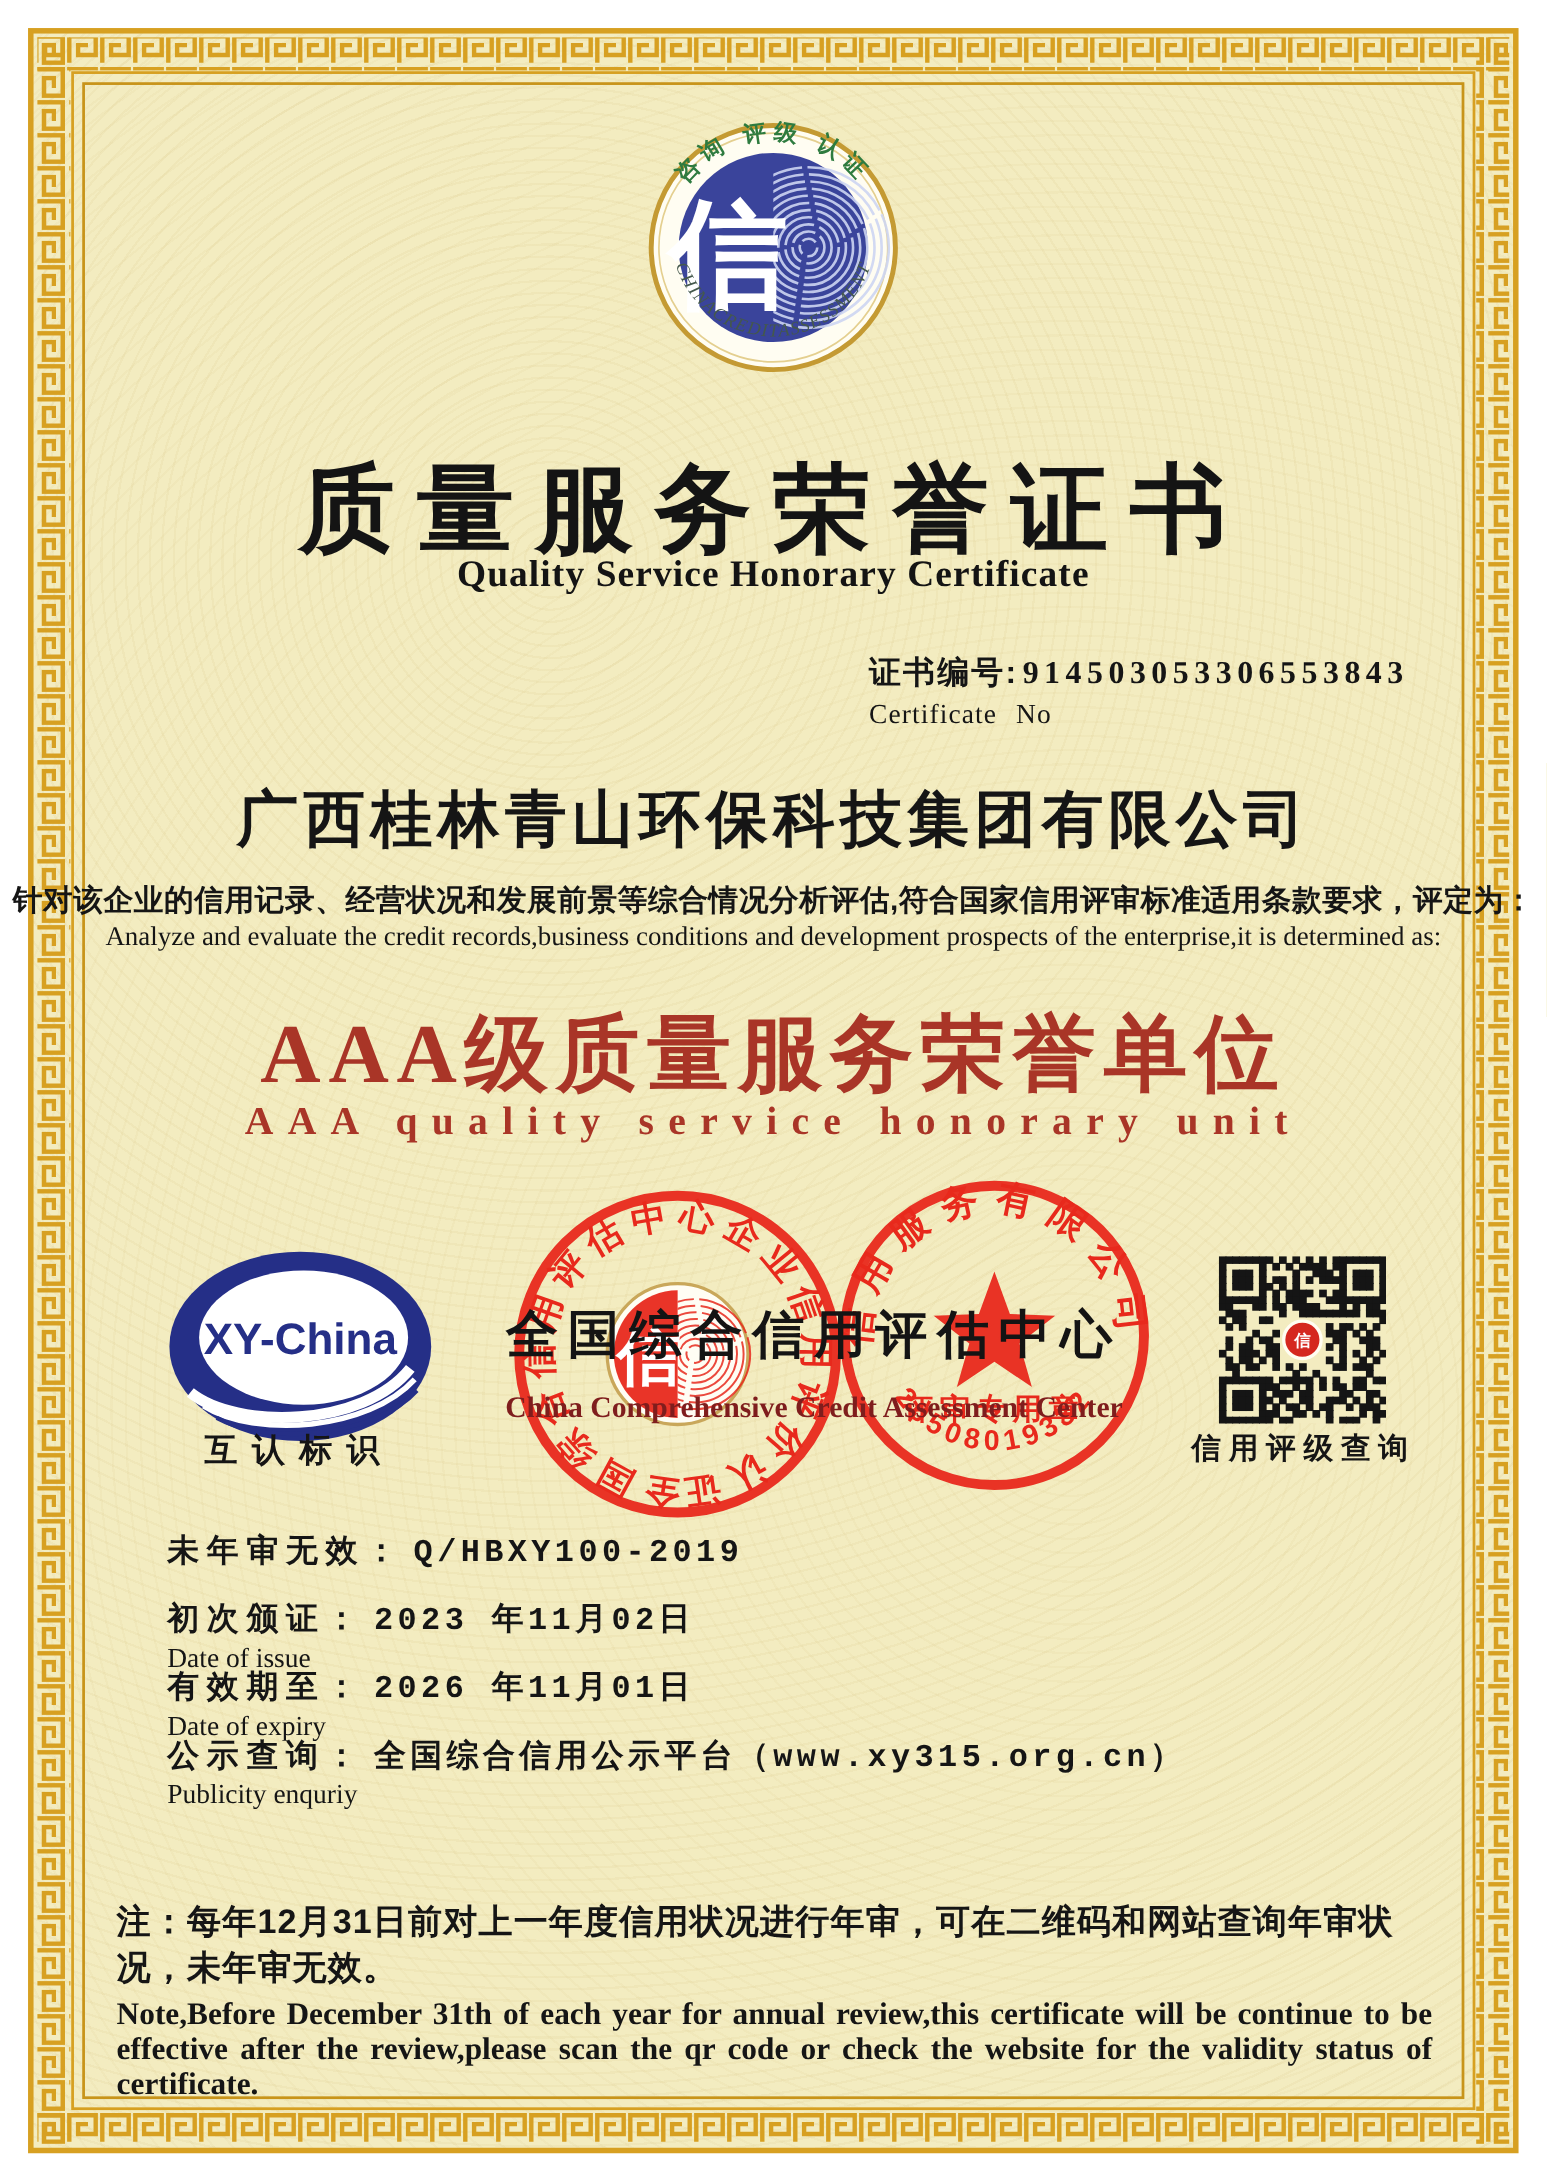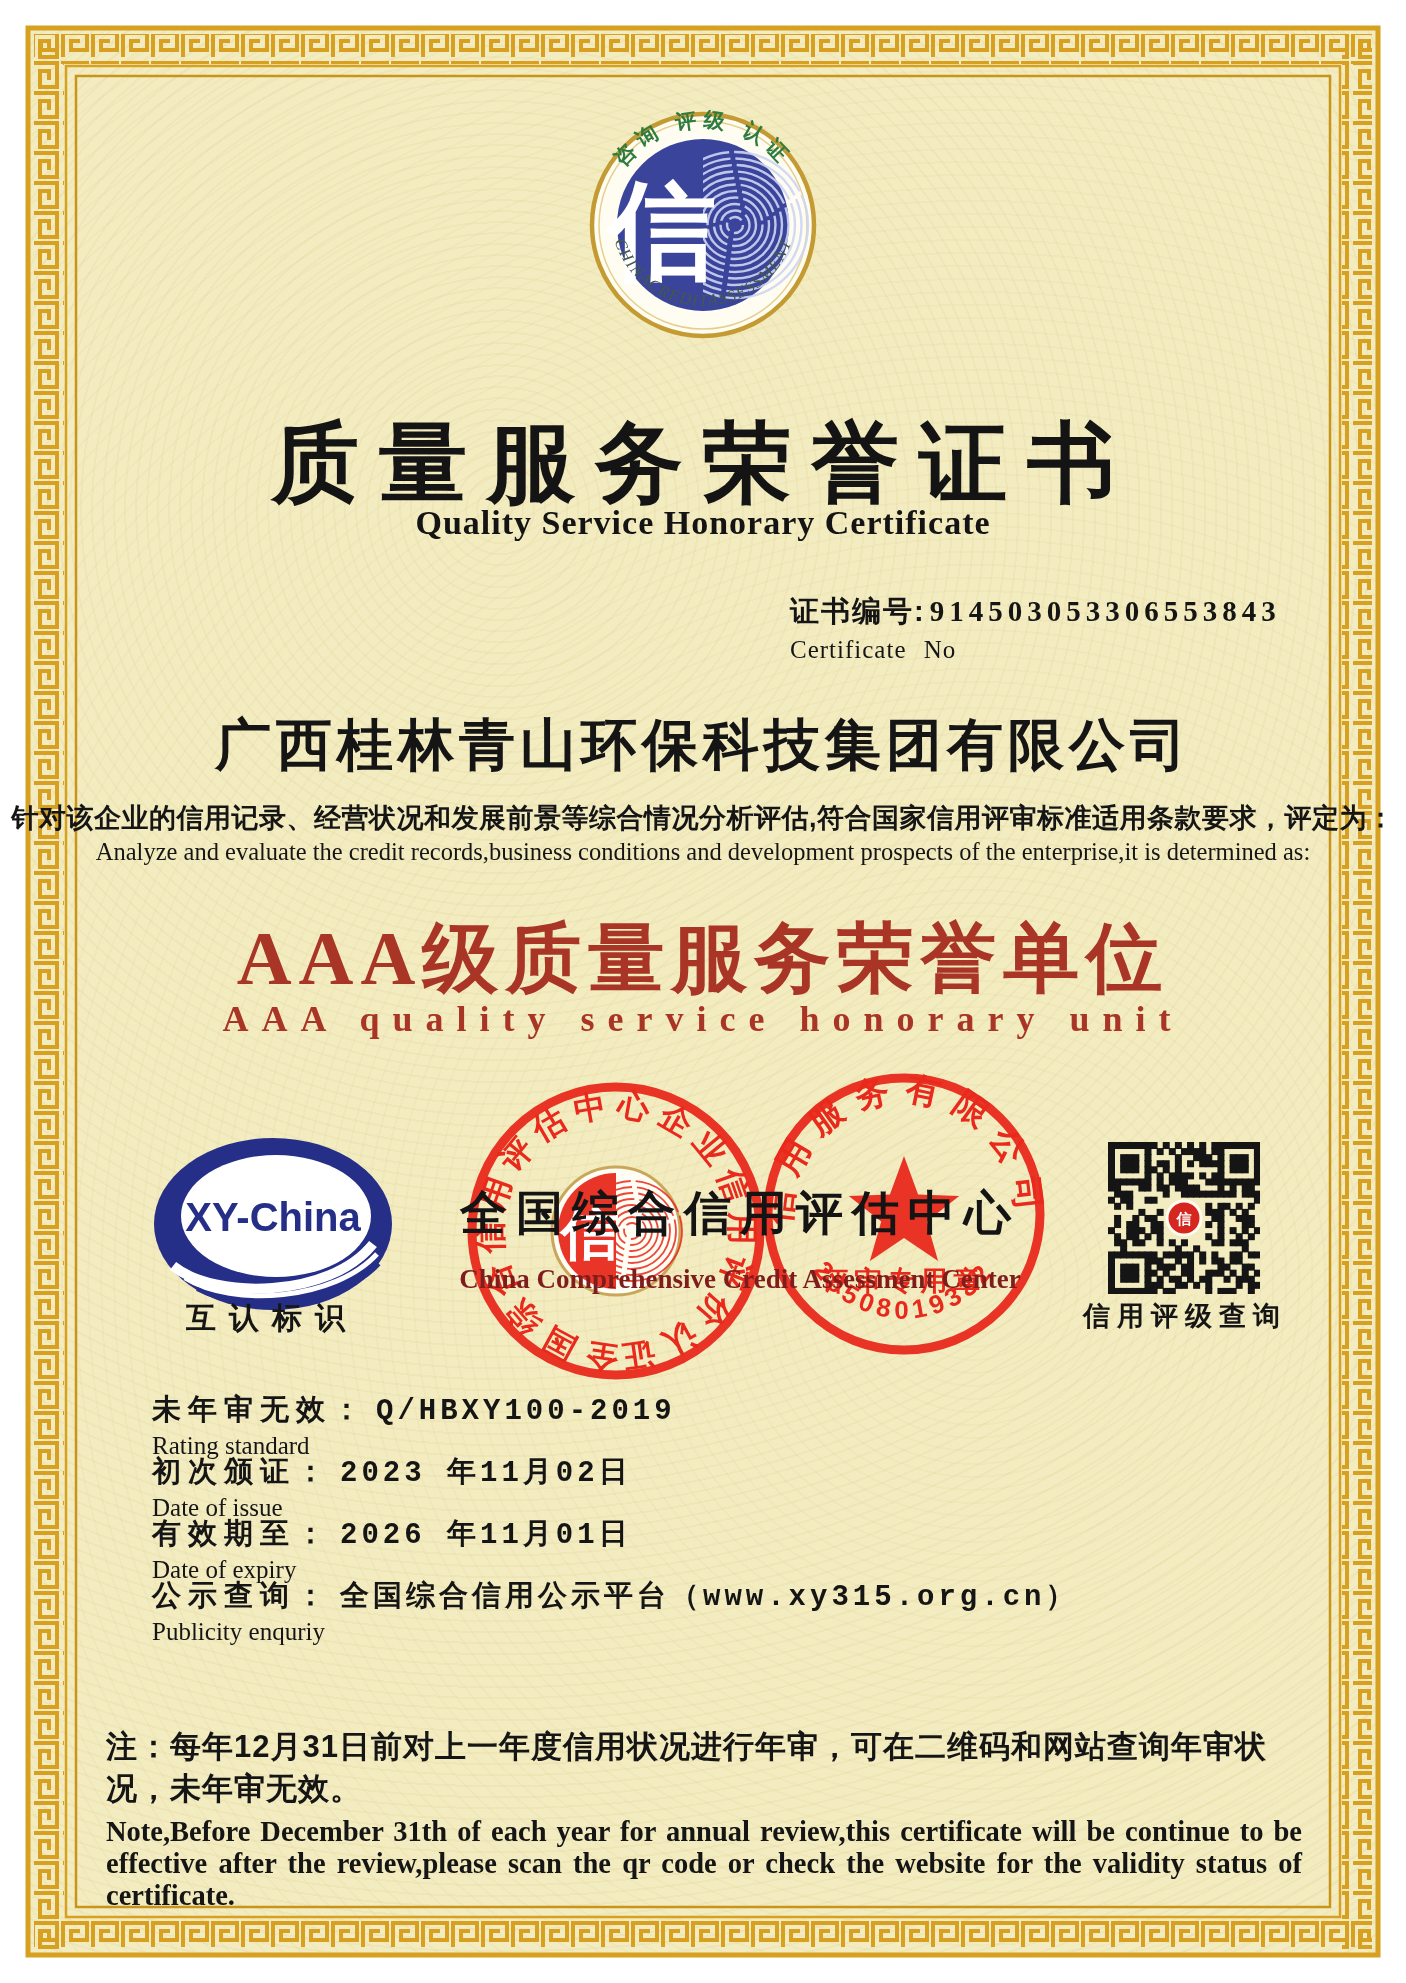--- a/index.html
+++ b/index.html
@@ -506,21 +506,20 @@
       <rect x="121.60" y="145.92" width="7" height="7" fill="#151515"></rect>
       <rect x="139.84" y="145.92" width="7" height="7" fill="#151515"></rect>
     </g>
   <circle cx="76" cy="76" r="17" fill="#d5271f" stroke="#fffdf2" stroke-width="3"></circle>
   <text x="76" y="82" text-anchor="middle" font-size="15" font-weight="bold" fill="#ffffff" font-family="Liberation Sans, sans-serif">信</text>
 </svg>
 <div class="abs qr-caption">信用评级查询</div>
 
 <div class="abs detail-row row1">
   <div class="zh"><span class="lbl">未年审无效：</span><span class="val">Q/HBXY100-2019</span></div>
-  <div class="en">Rating standard</div>
 </div>
 <div class="abs detail-row row2">
   <div class="zh"><span class="lbl">初次颁证：</span><span class="val">2023 年11月02日</span></div>
   <div class="en">Date of issue</div>
 </div>
 <div class="abs detail-row row3">
   <div class="zh"><span class="lbl">有效期至：</span><span class="val">2026 年11月01日</span></div>
   <div class="en">Date of expiry</div>
 </div>
 <div class="abs detail-row row4">

